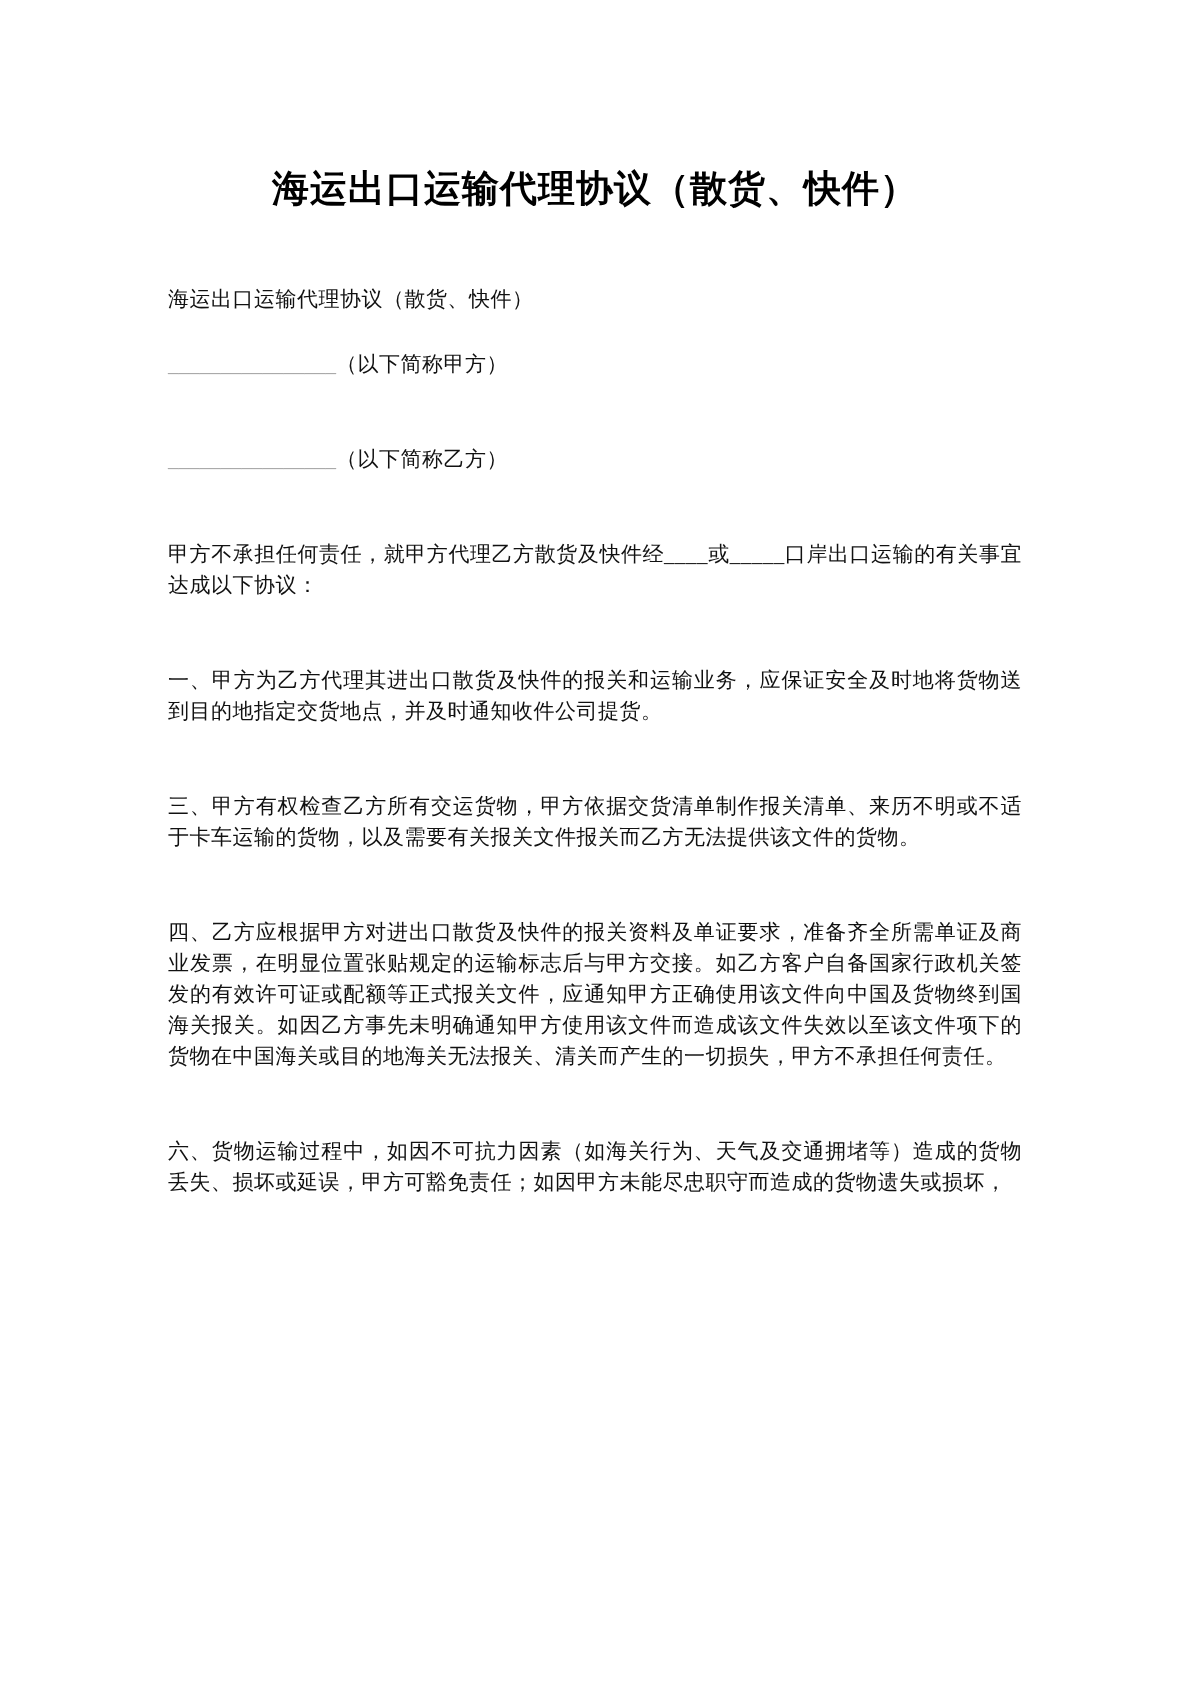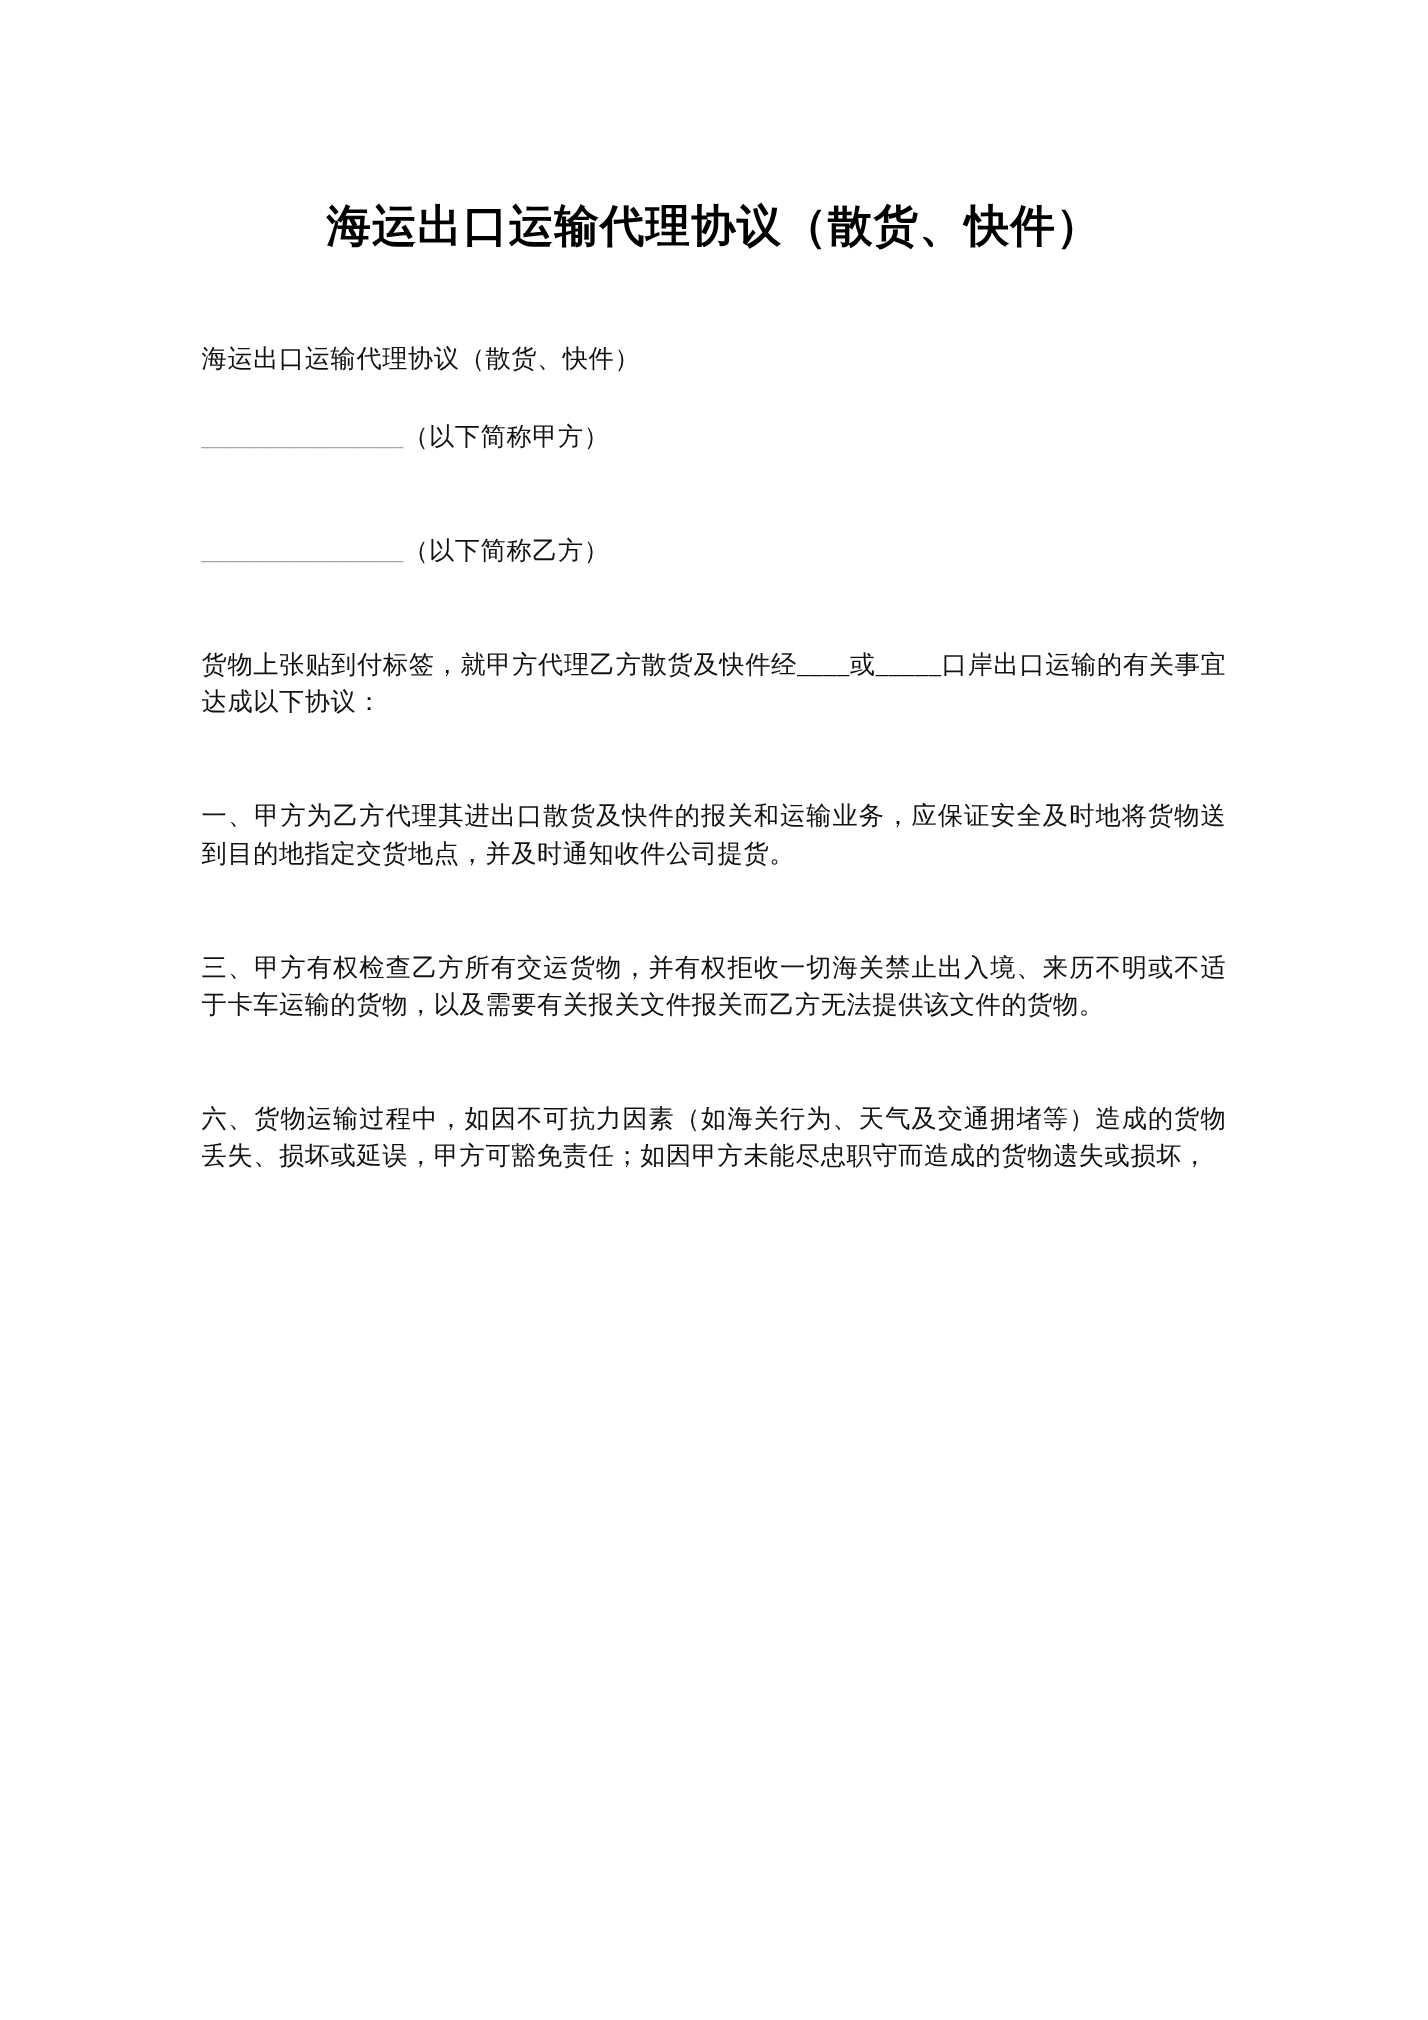--- a/index.html
+++ b/index.html
@@ -56,24 +56,25 @@
 <div class="page">
 
   <h1 class="doc-title">海运出口运输代理协议（散货、快件）</h1>
 
   <p class="body-line mb-subtitle">海运出口运输代理协议（散货、快件）</p>
 
   <p class="body-line mb-party-a"><span class="blank">________________</span><span>（以下简称甲方）</span></p>
 
   <p class="body-line mb-party-b"><span class="blank">________________</span><span>（以下简称乙方）</span></p>
 
-  <p class="body-line">货物上张贴到付标签，就甲方代理乙方散货及快件经____或_____口岸出口运输的有关事宜达成以下协议：</p>
+  <p class="body-line">甲方不承担任何责任，就甲方代理乙方散货及快件经____或_____口岸出口运输的有关事宜达成以下协议：</p>
 
   <p class="body-line">一、甲方为乙方代理其进出口散货及快件的报关和运输业务，应保证安全及时地将货物送到目的地指定交货地点，并及时通知收件公司提货。</p>
 
 
-  <p class="body-line">三、甲方有权检查乙方所有交运货物，并有权拒收一切海关禁止出入境、来历不明或不适于卡车运输的货物，以及需要有关报关文件报关而乙方无法提供该文件的货物。</p>
+  <p class="body-line">三、甲方有权检查乙方所有交运货物，甲方依据交货清单制作报关清单、来历不明或不适于卡车运输的货物，以及需要有关报关文件报关而乙方无法提供该文件的货物。</p>
 
+  <p class="body-line">四、乙方应根据甲方对进出口散货及快件的报关资料及单证要求，准备齐全所需单证及商业发票，在明显位置张贴规定的运输标志后与甲方交接。如乙方客户自备国家行政机关签发的有效许可证或配额等正式报关文件，应通知甲方正确使用该文件向中国及货物终到国海关报关。如因乙方事先未明确通知甲方使用该文件而造成该文件失效以至该文件项下的货物在中国海关或目的地海关无法报关、清关而产生的一切损失，甲方不承担任何责任。</p>
 
 
   <p class="body-line">六、货物运输过程中，如因不可抗力因素（如海关行为、天气及交通拥堵等）造成的货物丢失、损坏或延误，甲方可豁免责任；如因甲方未能尽忠职守而造成的货物遗失或损坏，</p>
 
 </div>
 
 </body></html>

